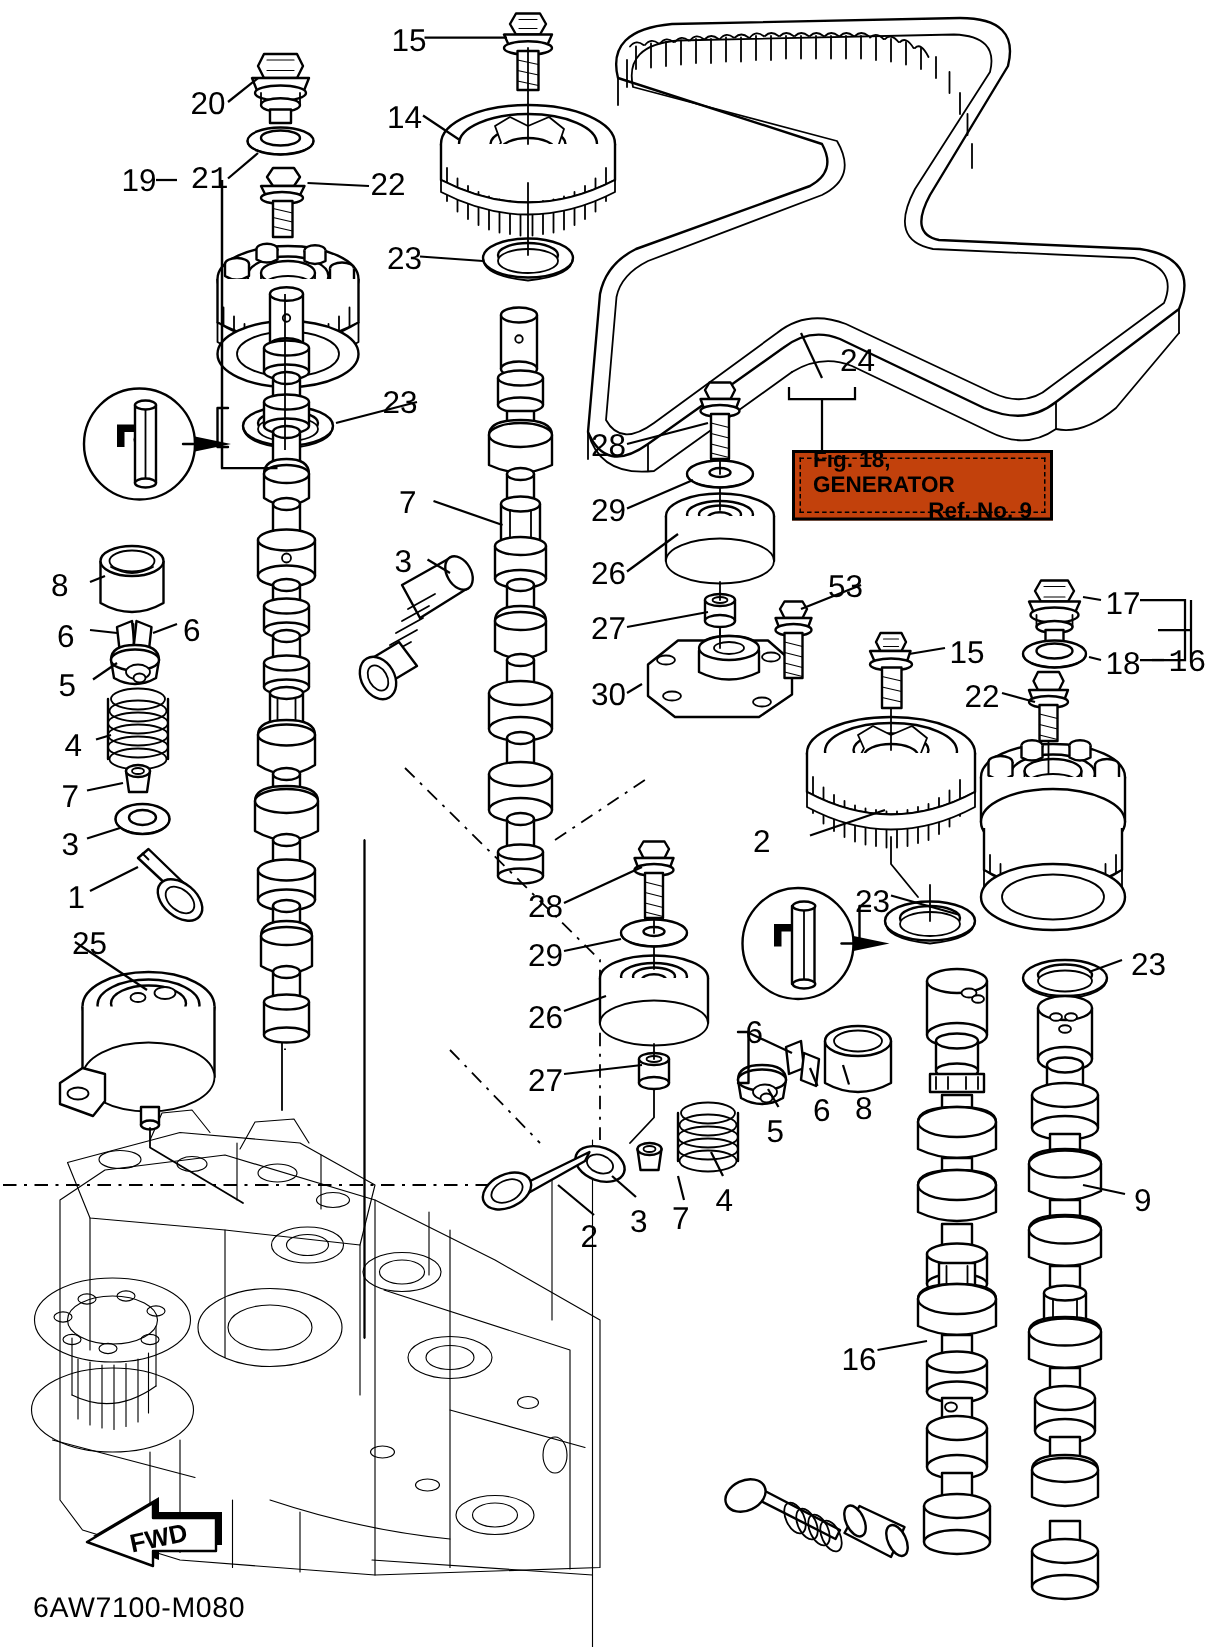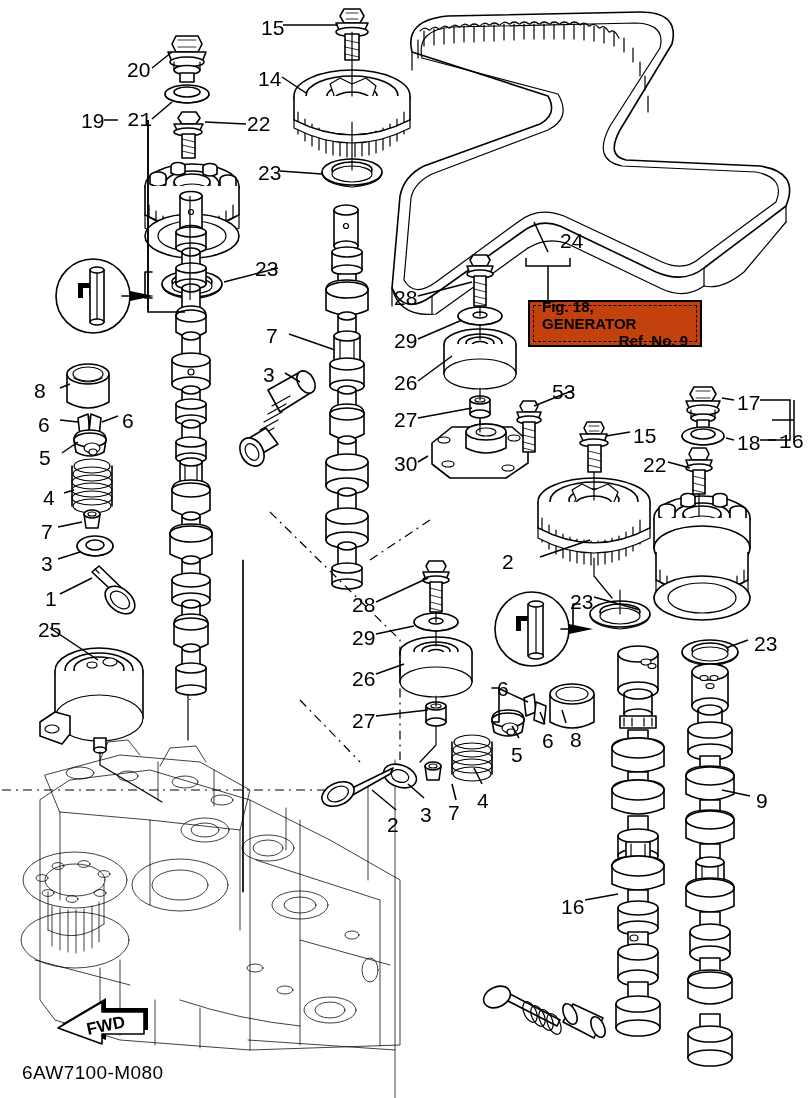--- a/index.html
+++ b/index.html
@@ -872,21 +872,21 @@
       <div class="callout" style="left: 643px; top: 454px;">22</div>
       <div class="callout" style="left: 394px; top: 453px;">30</div>
       <div class="callout" style="left: 43px; top: 487px;">4</div>
       <div class="callout" style="left: 41px; top: 521px;">7</div>
       <div class="callout" style="left: 41px; top: 553px;">3</div>
       <div class="callout" style="left: 502px; top: 551px;">2</div>
       <div class="callout" style="left: 45px; top: 588px;">1</div>
       <div class="callout" style="left: 352px; top: 594px;">28</div>
       <div class="callout" style="left: 570px; top: 591px;">23</div>
       <div class="callout" style="left: 352px; top: 627px;">29</div>
-      <div class="callout" style="left: 38px; top: 619px;">25</div>
+      <div class="callout" style="left: 48px; top: 619px;">25</div>
       <div class="callout" style="left: 754px; top: 633px;">23</div>
       <div class="callout" style="left: 352px; top: 668px;">26</div>
       <div class="callout" style="left: 497px; top: 678px;">6</div>
       <div class="callout" style="left: 352px; top: 710px;">27</div>
       <div class="callout" style="left: 542px; top: 730px;">6</div>
       <div class="callout" style="left: 570px; top: 729px;">8</div>
       <div class="callout" style="left: 511px; top: 744px;">5</div>
       <div class="callout" style="left: 448px; top: 802px;">7</div>
       <div class="callout" style="left: 477px; top: 790px;">4</div>
       <div class="callout" style="left: 756px; top: 790px;">9</div>

